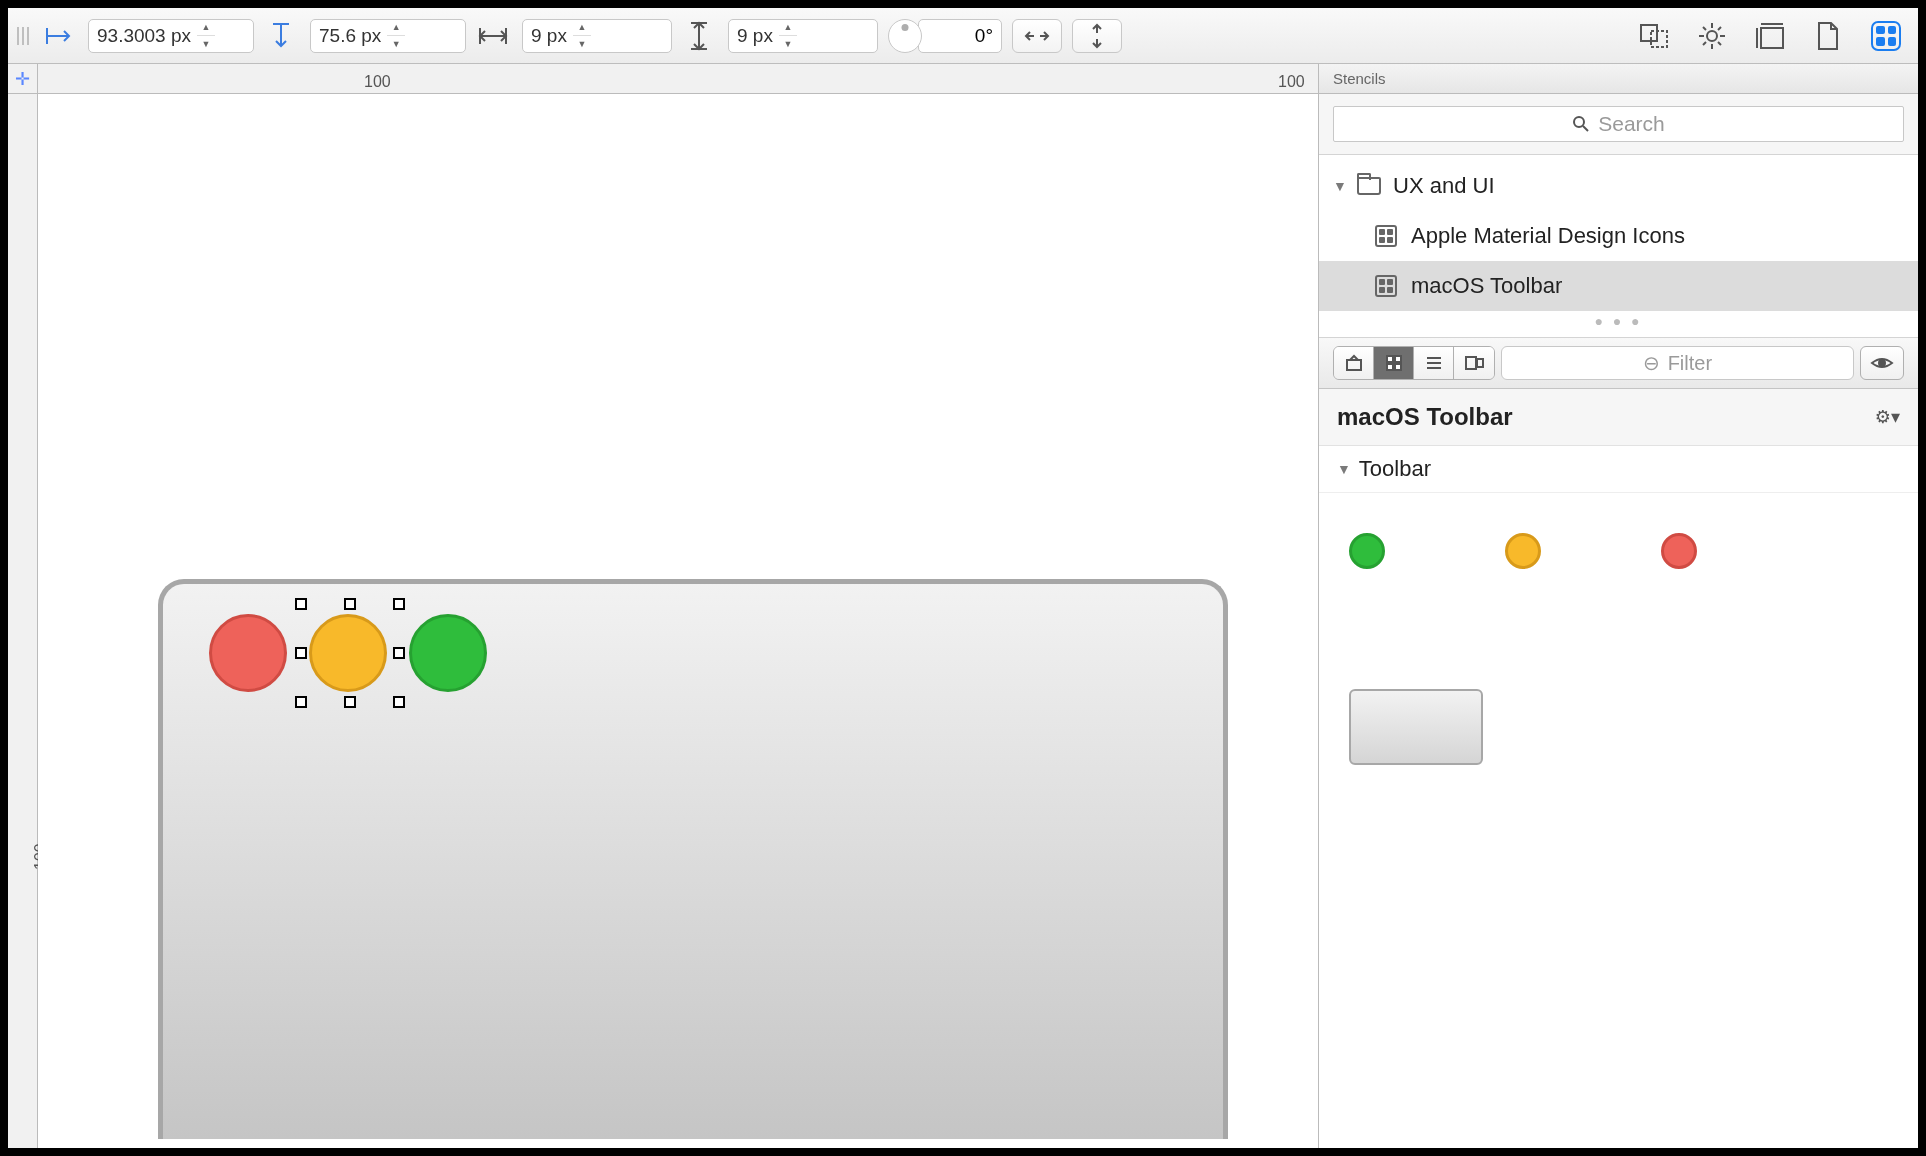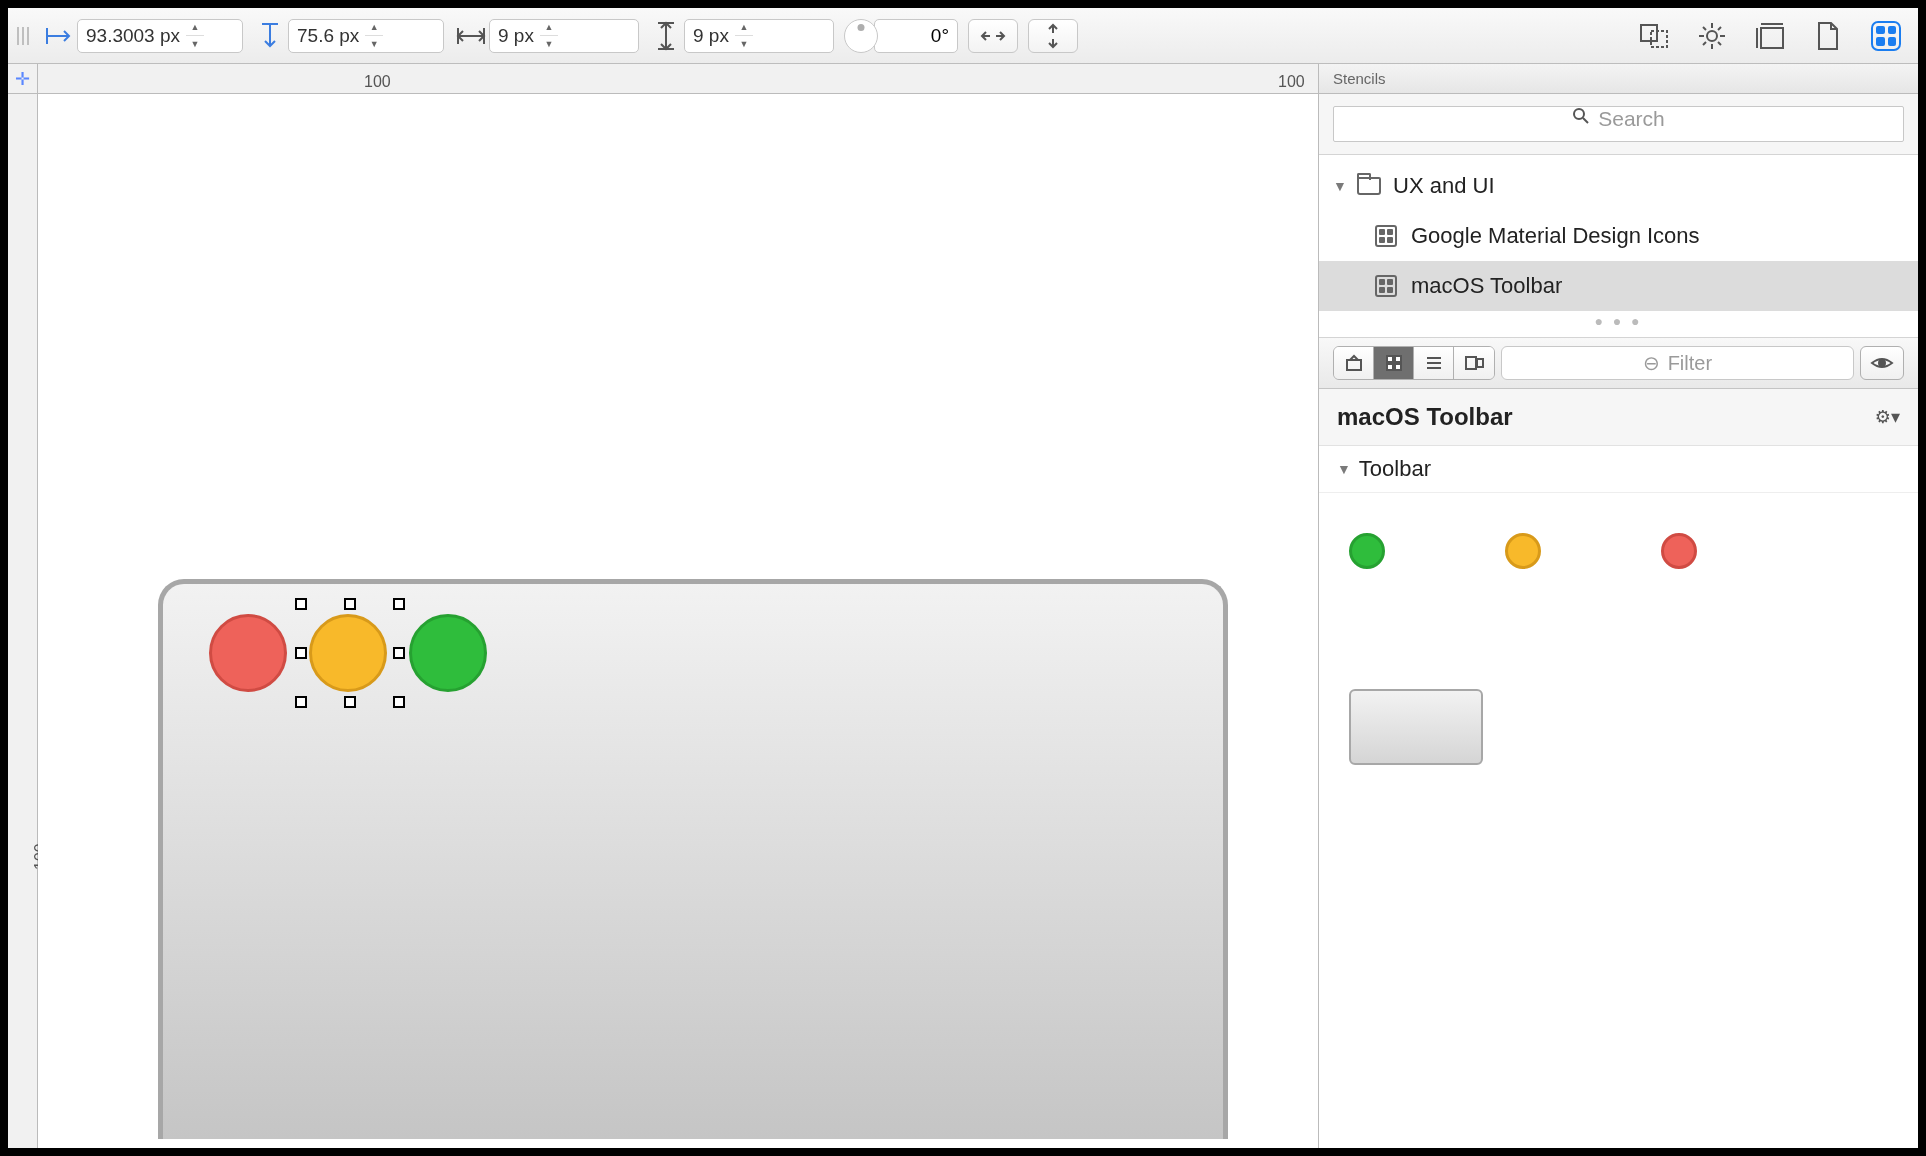--- a/index.html
+++ b/index.html
@@ -5,21 +5,21 @@
 * { box-sizing: border-box; margin: 0; padding: 0; font-family: -apple-system, "Helvetica Neue", Arial, sans-serif; }
 body { background: #000; width: 1926px; height: 1156px; overflow: hidden; }
 .app { position: absolute; top: 8px; left: 8px; right: 8px; bottom: 8px; background: #f6f6f6; display: flex; flex-direction: column; }
 
 
 .toolbar { height: 56px; background: linear-gradient(#f9f9f9,#ececec); border-bottom: 1px solid #bdbdbd; display: flex; align-items: center; padding: 0 6px; gap: 10px; position: relative; }
 .tb-drag { width: 18px; display:flex; flex-direction:column; gap:3px; align-items:center; justify-content:center; }
 .tb-drag span { width:2px; height:18px; background:#bfbfbf; display:inline-block; }
 .tb-drag-row { display:flex; gap:3px; }
 
-.metric { display:flex; align-items:center; gap:1px; }
+.metric { display:flex; align-items:center; gap:12px; }
 .metric .icon { width:34px; height:34px; display:flex; align-items:center; justify-content:center; }
 .input-box { height:34px; background:#fff; border:1px solid #c8c8c8; border-radius:5px; display:flex; align-items:center; font-size:19px; color:#333; padding:0 4px 0 8px; }
 .stepper { width:18px; height:100%; display:flex; flex-direction:column; margin-left:6px; }
 .stepper div { flex:1; display:flex; align-items:center; justify-content:center; font-size:9px; color:#666; cursor:pointer; }
 .stepper div:first-child { border-bottom:1px solid #ddd; }
 
 .btn { height:34px; border:1px solid #c8c8c8; border-radius:6px; background:linear-gradient(#ffffff,#f3f3f3); display:flex; align-items:center; justify-content:center; font-size:18px; color:#333; }
 .btn-sm { width:50px; }
 .rot-group { display:flex; align-items:center; gap:0; }
 .rot-circle { width:34px; height:34px; border-radius:50%; border:1px solid #c8c8c8; background:#fff; position:relative; margin-right:-4px; z-index:2; }
@@ -54,21 +54,21 @@
 .sel-box { position:absolute; top:510px; left:263px; width:98px; height:98px; }
 .handle { position:absolute; width:12px; height:12px; background:#fff; border:2px solid #000; }
 .h-nw{top:-6px;left:-6px}.h-n{top:-6px;left:calc(50% - 6px)}.h-ne{top:-6px;right:-6px}
 .h-w{top:calc(50% - 6px);left:-6px}.h-e{top:calc(50% - 6px);right:-6px}
 .h-sw{bottom:-6px;left:-6px}.h-s{bottom:-6px;left:calc(50% - 6px)}.h-se{bottom:-6px;right:-6px}
 
 
 .sidebar { width:600px; background:#f6f6f6; border-left:1px solid #bbb; display:flex; flex-direction:column; }
 .sb-header { height:30px; background:linear-gradient(#f4f4f4,#e6e6e6); border-bottom:1px solid #bbb; display:flex; align-items:center; padding:0 14px; font-size:15px; color:#666; }
 .sb-search { padding:12px 14px; border-bottom:1px solid #d4d4d4; }
-.search-input { width:100%; height:36px; border:1px solid #c8c8c8; border-radius:2px; background:#fff; display:flex; align-items:flex-start; justify-content:center; gap:8px; color:#9a9a9a; font-size:21px; }
+.search-input { width:100%; height:36px; border:1px solid #c8c8c8; border-radius:2px; background:#fff; display:flex; align-items:center; justify-content:center; gap:8px; color:#9a9a9a; font-size:21px; }
 
 .tree { background:#fff; border-bottom:1px solid #d4d4d4; padding:6px 0; }
 .tree-row { display:flex; align-items:center; height:50px; font-size:22px; color:#222; padding-left:14px; cursor:pointer; }
 .tree-row.selected { background:#dcdcdc; }
 .tree-row .disc { width:18px; color:#7a7a7a; font-size:14px; margin-right:6px; }
 .tree-row .folder-ico { width:24px; height:18px; border:2px solid #666; border-radius:2px 2px 3px 3px; margin-right:12px; position:relative; }
 .tree-row .folder-ico::before { content:''; position:absolute; top:-6px; left:-2px; width:10px; height:5px; border:2px solid #666; border-bottom:none; border-radius:2px 2px 0 0; }
 .tree-child { padding-left:56px; }
 .stencil-ico { width:22px; height:22px; border:2px solid #666; border-radius:3px; display:grid; grid-template-columns:1fr 1fr; grid-template-rows:1fr 1fr; gap:2px; padding:2px; margin-right:14px; }
 .stencil-ico span{background:#666;border-radius:1px;}
@@ -304,21 +304,21 @@
           <span>UX and UI</span>
         </div>
         <div id="tree-items">
             <div class="tree-row tree-child">
               <span class="stencil-ico">
                 <span></span>
                 <span></span>
                 <span></span>
                 <span></span>
               </span>
-              <span>Google Material Design Icons</span>
+              <span>Apple Material Design Icons</span>
             </div>
             <div class="tree-row tree-child selected">
               <span class="stencil-ico">
                 <span></span>
                 <span></span>
                 <span></span>
                 <span></span>
               </span>
               <span>macOS Toolbar</span>
             </div>

